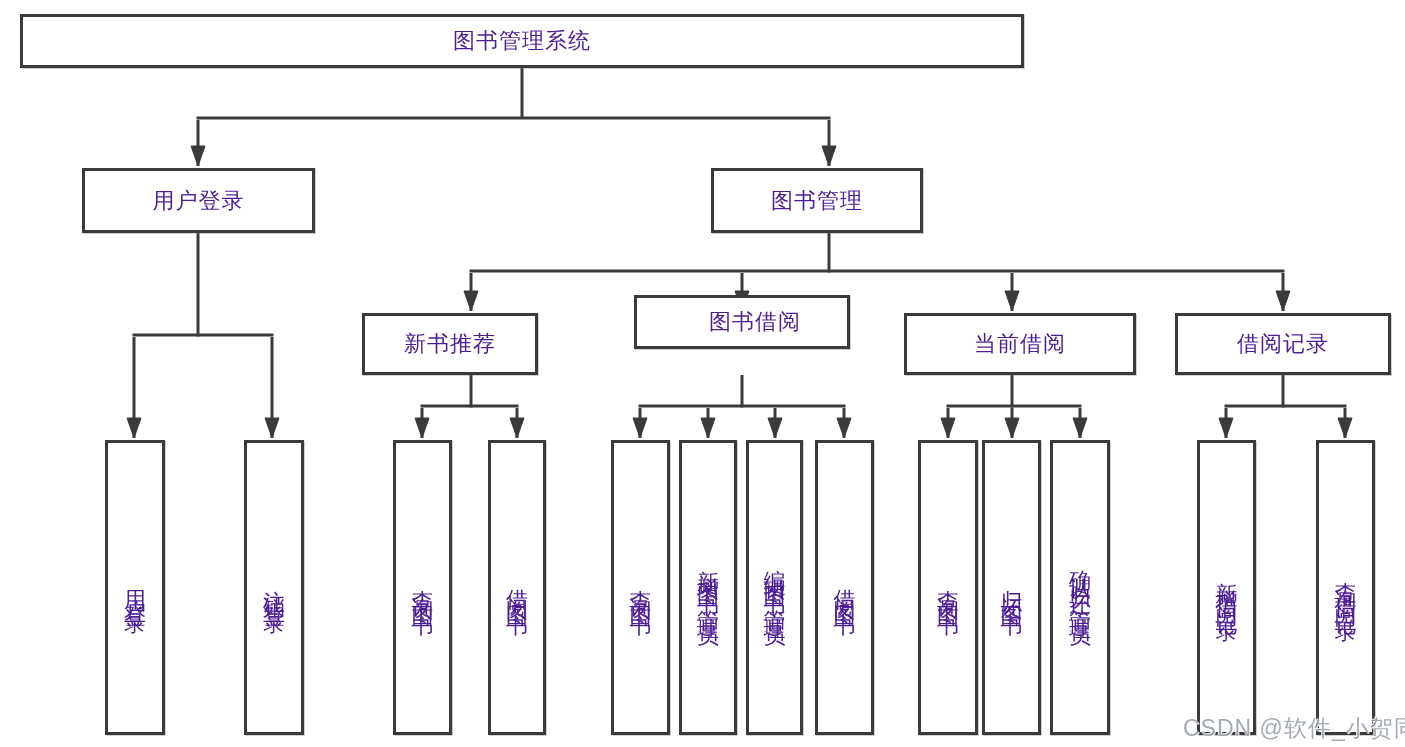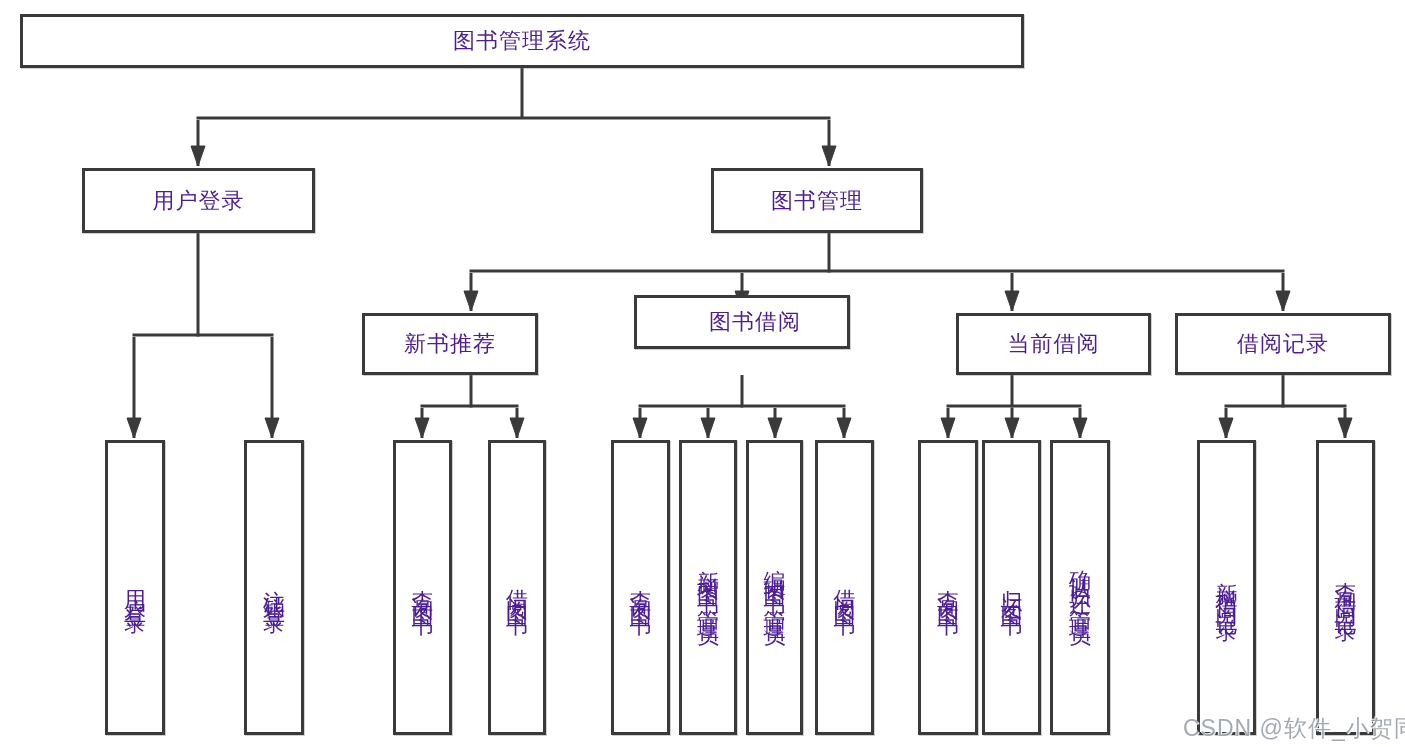--- a/index.html
+++ b/index.html
@@ -113,21 +113,21 @@
     </g>
   </svg>
 
   <div class="box hbox" style="left:20px; top:14px; width:1004px; height:54px;">图书管理系统</div>
 
   <div class="box hbox" style="left:82px; top:168px; width:233px; height:65px;">用户登录</div>
   <div class="box hbox" style="left:711px; top:168px; width:212px; height:65px;">图书管理</div>
 
   <div class="box hbox" style="left:362px; top:313px; width:176px; height:62px;">新书推荐</div>
   <div class="box hbox" style="left:634px; top:295px; width:216px; height:54px;padding-left:26px;">图书借阅</div>
-  <div class="box hbox" style="left:956px; top:313px; width:195px; height:62px;">当前借阅</div>
+  <div class="box hbox" style="left:904px; top:313px; width:232px; height:62px;">当前借阅</div>
   <div class="box hbox" style="left:1175px; top:313px; width:216px; height:62px;">借阅记录</div>
 
   <div class="box vbox" style="left:105px; width:60px;">用户登录</div>
   <div class="box vbox" style="left:244px; width:60px;">注销登录</div>
 
   <div class="box vbox" style="left:393px; width:59px;">查询图书</div>
   <div class="box vbox" style="left:488px; width:58px;">借阅图书</div>
 
   <div class="box vbox" style="left:611px; width:59px;">查询图书</div>
   <div class="box vbox" style="left:679px; width:58px;">新增图书（管理员）</div>

